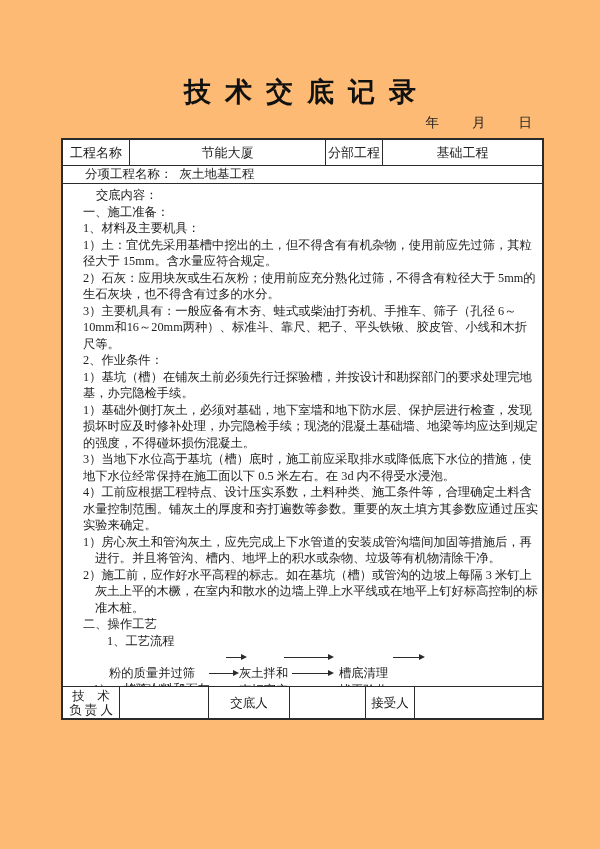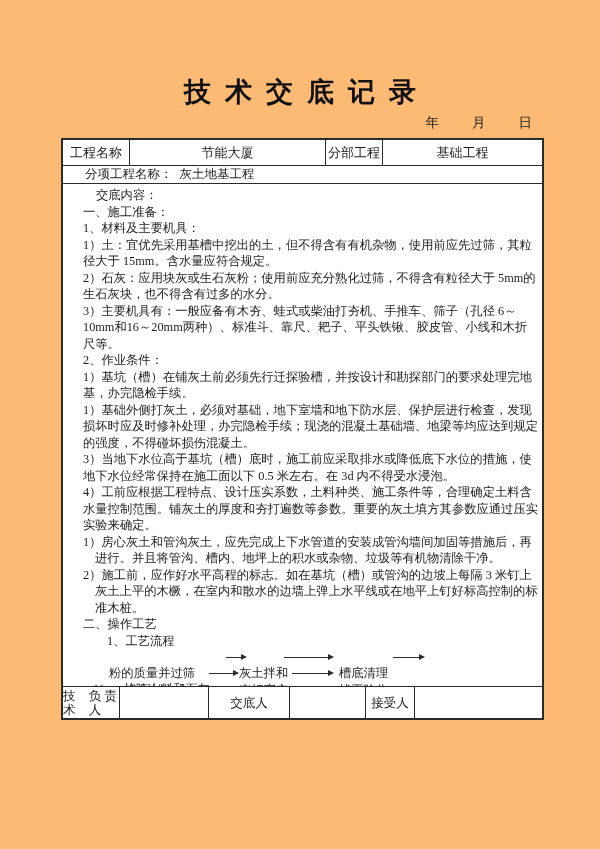--- a/index.html
+++ b/index.html
@@ -26,21 +26,21 @@
   .ind2{text-indent:24px;}
   .hang{padding-left:12px;text-indent:-12px;}
   .flow{position:relative;height:50px;}
   .fl{position:absolute;white-space:nowrap;}
   .arr{position:absolute;height:0;border-top:1.4px solid #2b2b2b;}
   .arr:after{content:"";position:absolute;right:-6px;top:-4.2px;width:0;height:0;
              border-left:6.5px solid #2b2b2b;border-top:3.5px solid transparent;
              border-bottom:3.5px solid transparent;}
   .sigrow{display:flex;height:31px;font-size:12.5px;}
   .sc{border-right:1.6px solid #2b2b2b;box-sizing:border-box;
-      display:flex;flex-direction:row;align-items:center;justify-content:center;line-height:14px;}
+      display:flex;flex-direction:column;align-items:center;justify-content:center;line-height:14px;}
   .sc:last-child{border-right:none;}
   .s1{width:57px;} .s2{width:89px;} .s3{width:81px;justify-content:center;}
   .s4{width:76px;} .s5{width:49px;} .s6{flex:1;}
 </style>
 </head>
 <body>
 
 <div class="page">
 
   <div class="title">技术交底记录</div>

